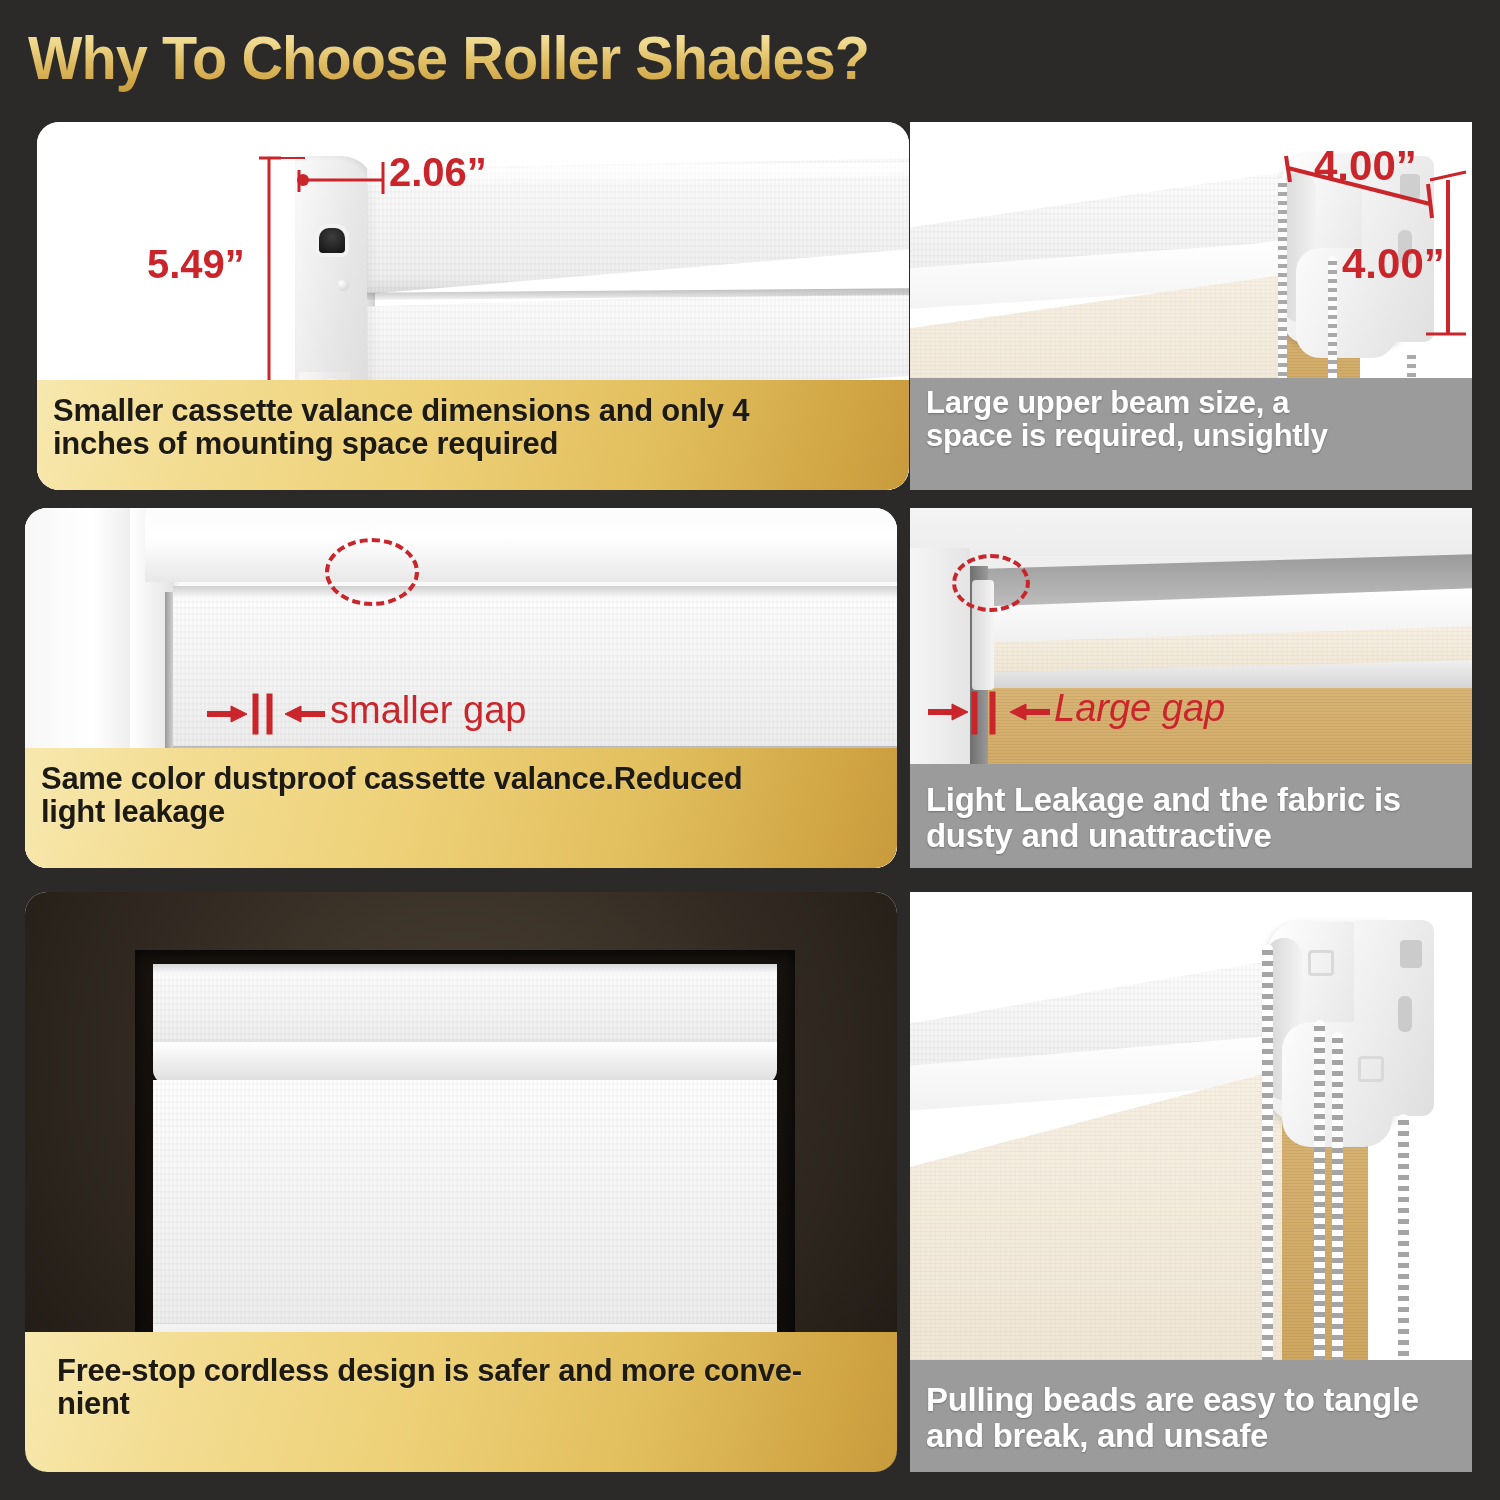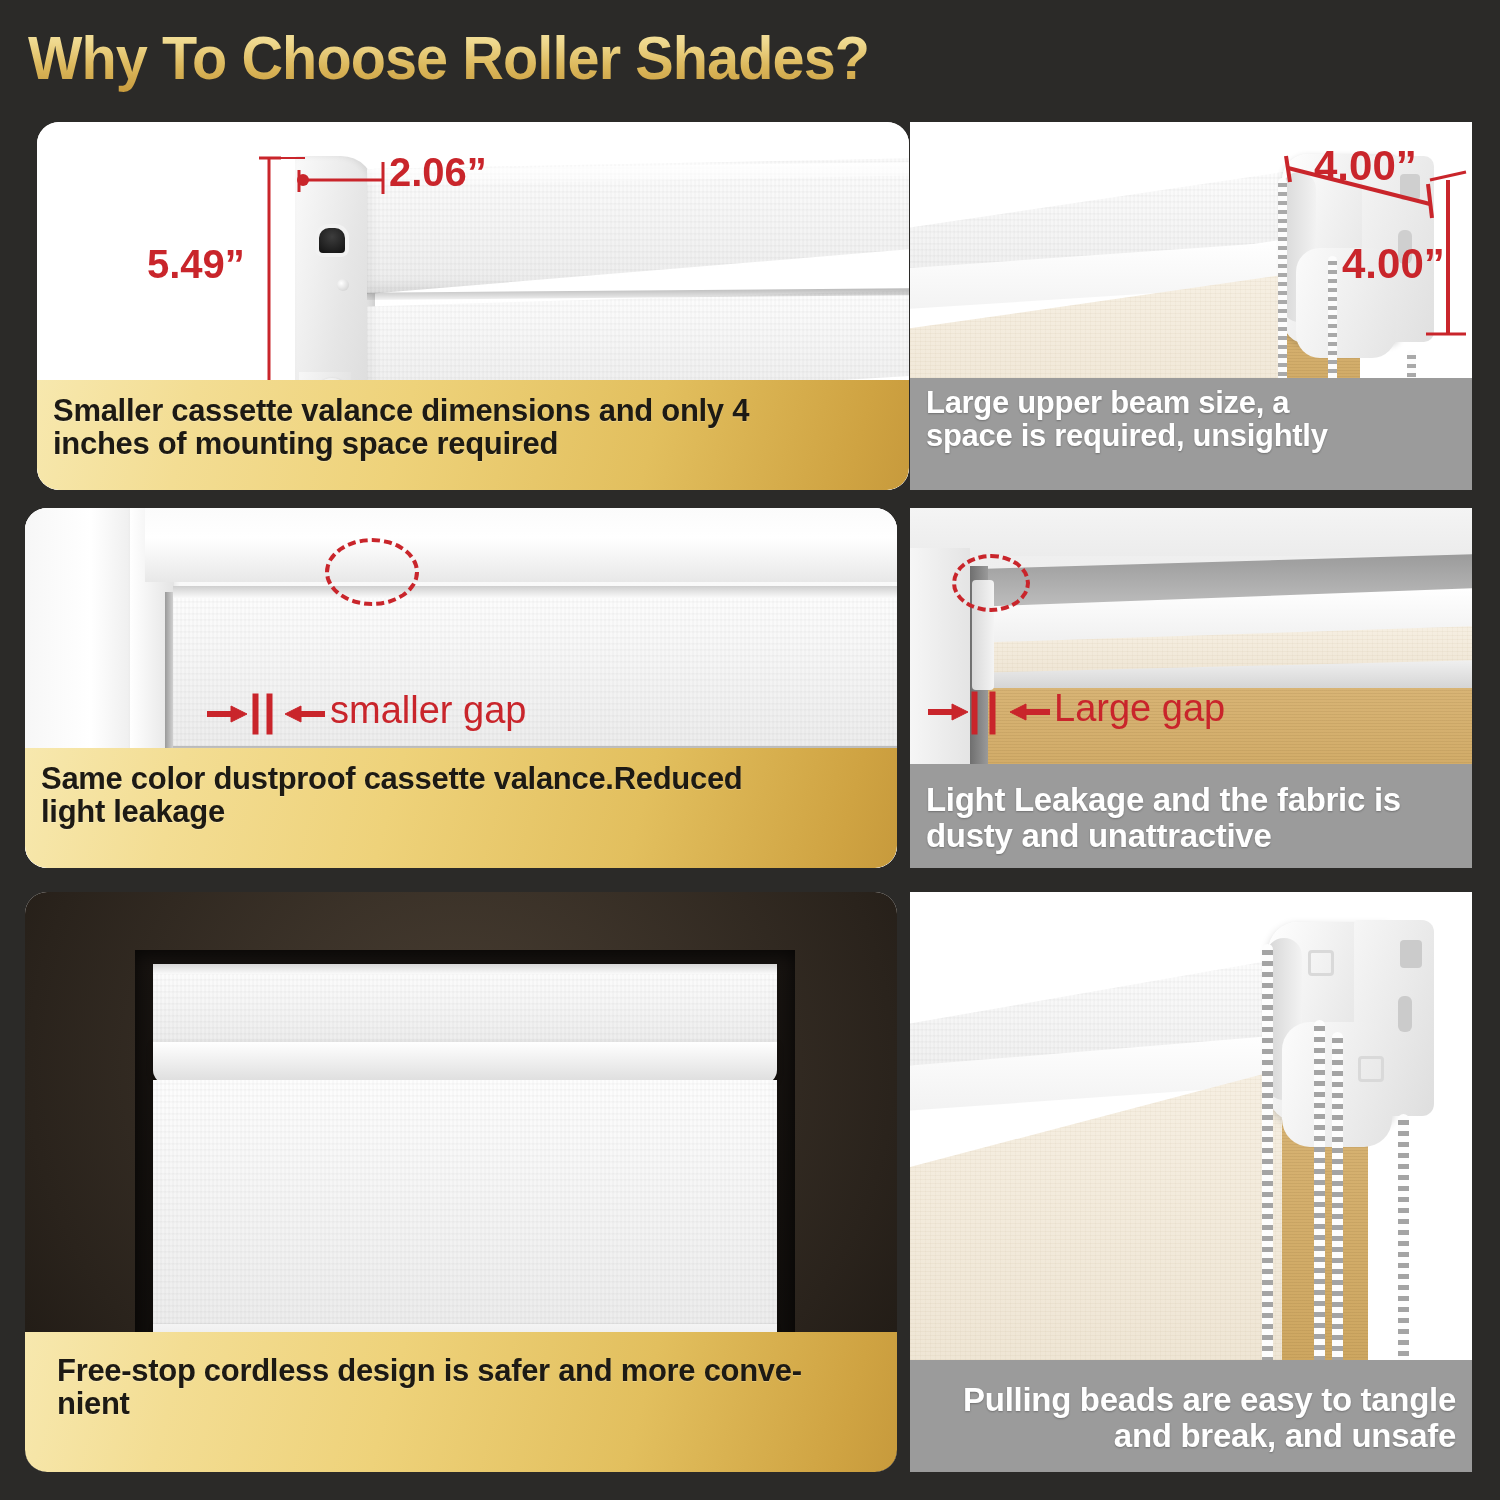--- a/index.html
+++ b/index.html
@@ -344,21 +344,21 @@
       <div class="anno-red" style="left:305px; top:181px; font-size:38px;">smaller gap</div>
     </div>
 
     <div class="caption gold" style="font-size:31px; height:120px;">
       <span>Same color dustproof cassette valance.Reduced</span>
       <span>light leakage</span>
     </div>
   </div>
 
   <div class="panel bad" style="left:910px; top:508px; width:562px; height:360px;">
-    <div class="photo" style="background:linear-gradient(180deg,#f0f0f0,#e8e8e8);">
+    <div class="photo" style="background:linear-gradient(180deg,#f0f0f0,#e8e8e8);font-style:italic;">
 
       <div style="
           position:absolute; left:0; top:0; width:100%; height:48px;
           background:linear-gradient(180deg,#f4f4f4,#ececec);"></div>
 
       <div style="
           position:absolute; left:52px; top:46px; width:520px; height:70px;
           clip-path:polygon(0 22%, 100% 0%, 100% 60%, 0 100%);
           background:linear-gradient(180deg,#9b9b9b,#c8c8c8);"></div>
       <div style="
@@ -475,21 +475,21 @@
           background:linear-gradient(180deg,#f7d6bf,#eec4aa);
           border-radius:20px 20px 8px 8px;"></div>
     </div>
 
     <div class="caption gold" style="font-size:31px; height:140px; padding-top:22px;padding-left:32px;">
       <span>Free-stop cordless design is safer and more conve-</span>
       <span>nient</span>
     </div>
   </div>
 
-  <div class="panel bad" style="left:910px; top:892px; width:562px; height:580px;text-align:right;">
+  <div class="panel bad" style="left:910px; top:892px; width:562px; height:580px;">
     <div class="photo" style="background:#ffffff;">
 
       <div class="fabric-white" style="
           position:absolute; left:-20px; top:60px; width:430px; height:150px;
           clip-path:polygon(0 50%, 100% 0%, 100% 50%, 0 100%);"></div>
       <div style="
           position:absolute; left:-20px; top:140px; width:430px; height:80px;
           clip-path:polygon(0 44%, 100% 0%, 100% 62%, 0 100%);
           background:linear-gradient(180deg,#ffffff,#f2f2f2);"></div>
 

